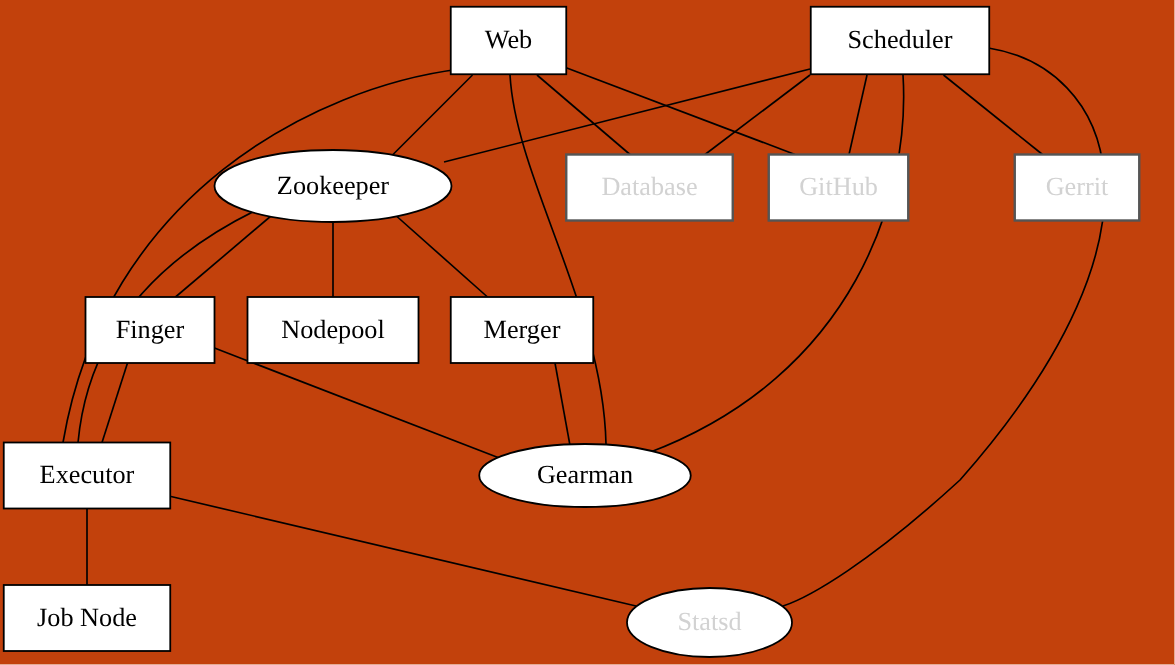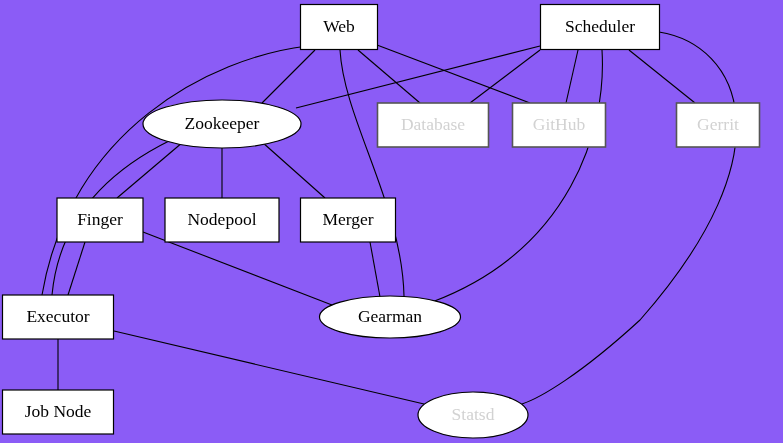--- a/index.html
+++ b/index.html
@@ -4,21 +4,21 @@
 <style>
   html, body {
     margin: 0;
     padding: 0;
     background: #ffffff;
   }
   #canvas {
     position: relative;
     width: 783px;
     height: 443px;
-    background: #8b5cf6;
+    background: #c2410c;
     overflow: hidden;
     font-family: "Liberation Serif", "DejaVu Serif", serif;
   }
   svg#graph {
     position: absolute;
     top: 0;
     left: 0;
     width: 783px;
     height: 443px;
   }

